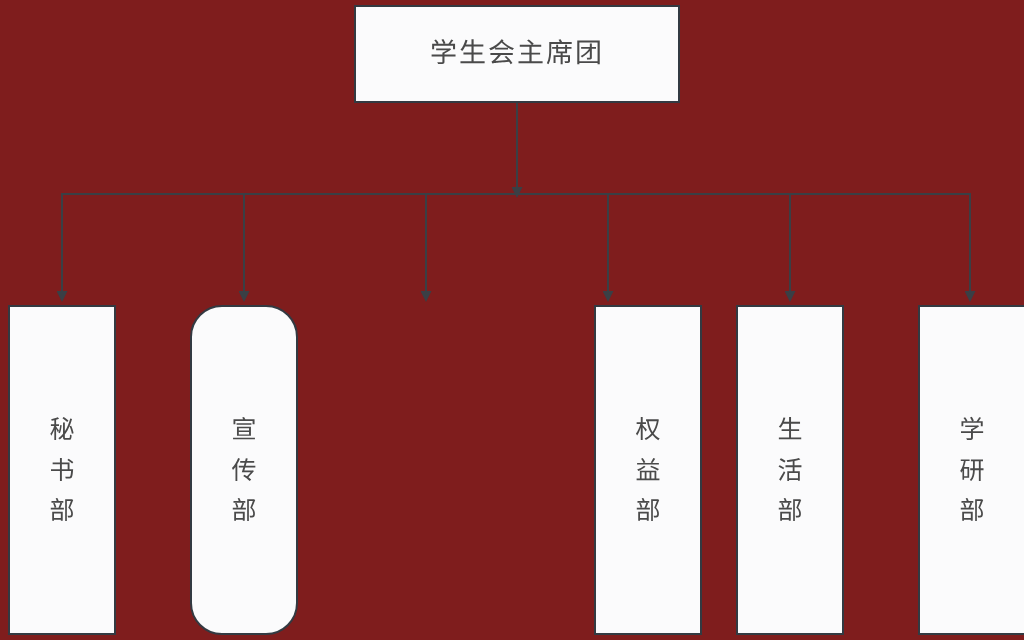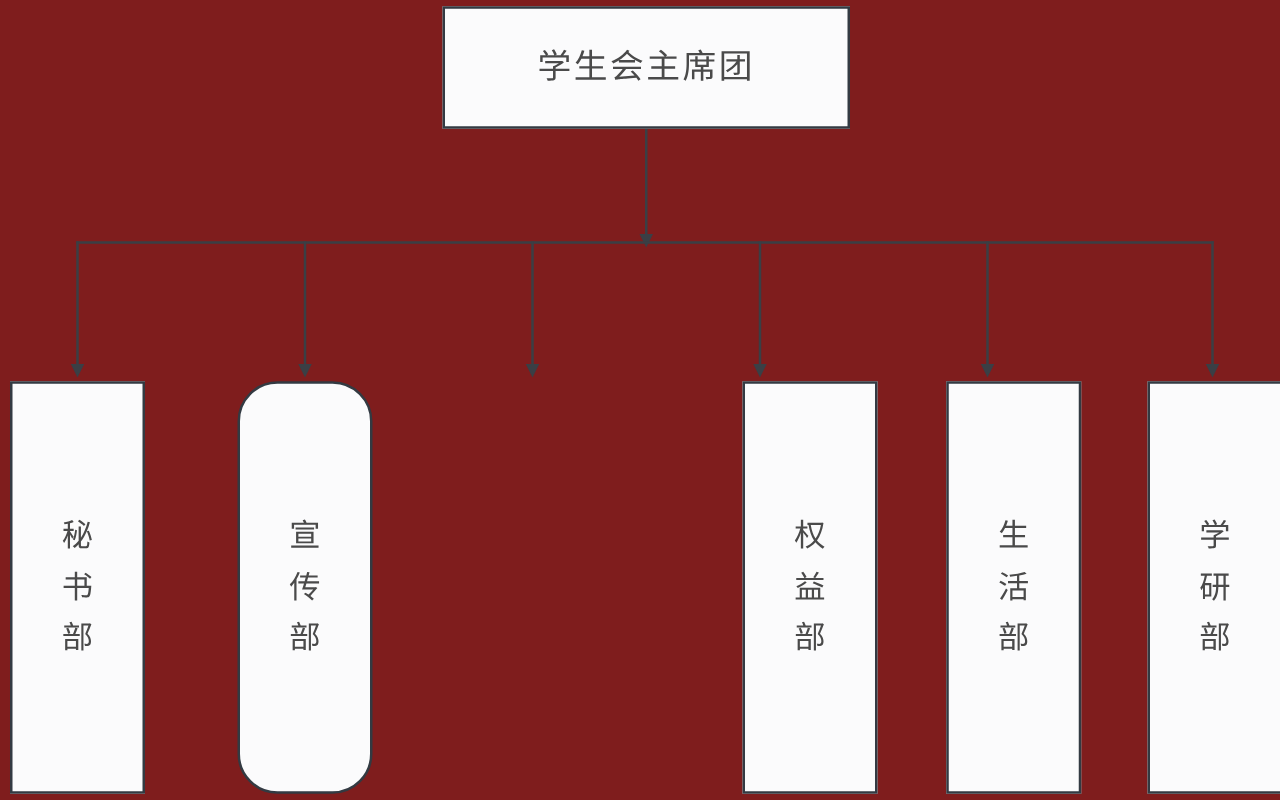--- a/index.html
+++ b/index.html
@@ -105,21 +105,21 @@
 
   <div class="node node-dept" style="left:190px;border-radius:32px;">
     <span class="node-label">宣传部</span>
   </div>
 
 
   <div class="node node-dept" style="left:554px;margin-left:40px;">
     <span class="node-label">权益部</span>
   </div>
 
-  <div class="node node-dept" style="left:757px;align-items:center;">
+  <div class="node node-dept" style="left:736px;align-items:center;">
     <span class="node-label">生活部</span>
   </div>
 
   <div class="node node-dept" style="left:918px;">
     <span class="node-label">学研部</span>
   </div>
 
 </div>
 
 </body></html>

